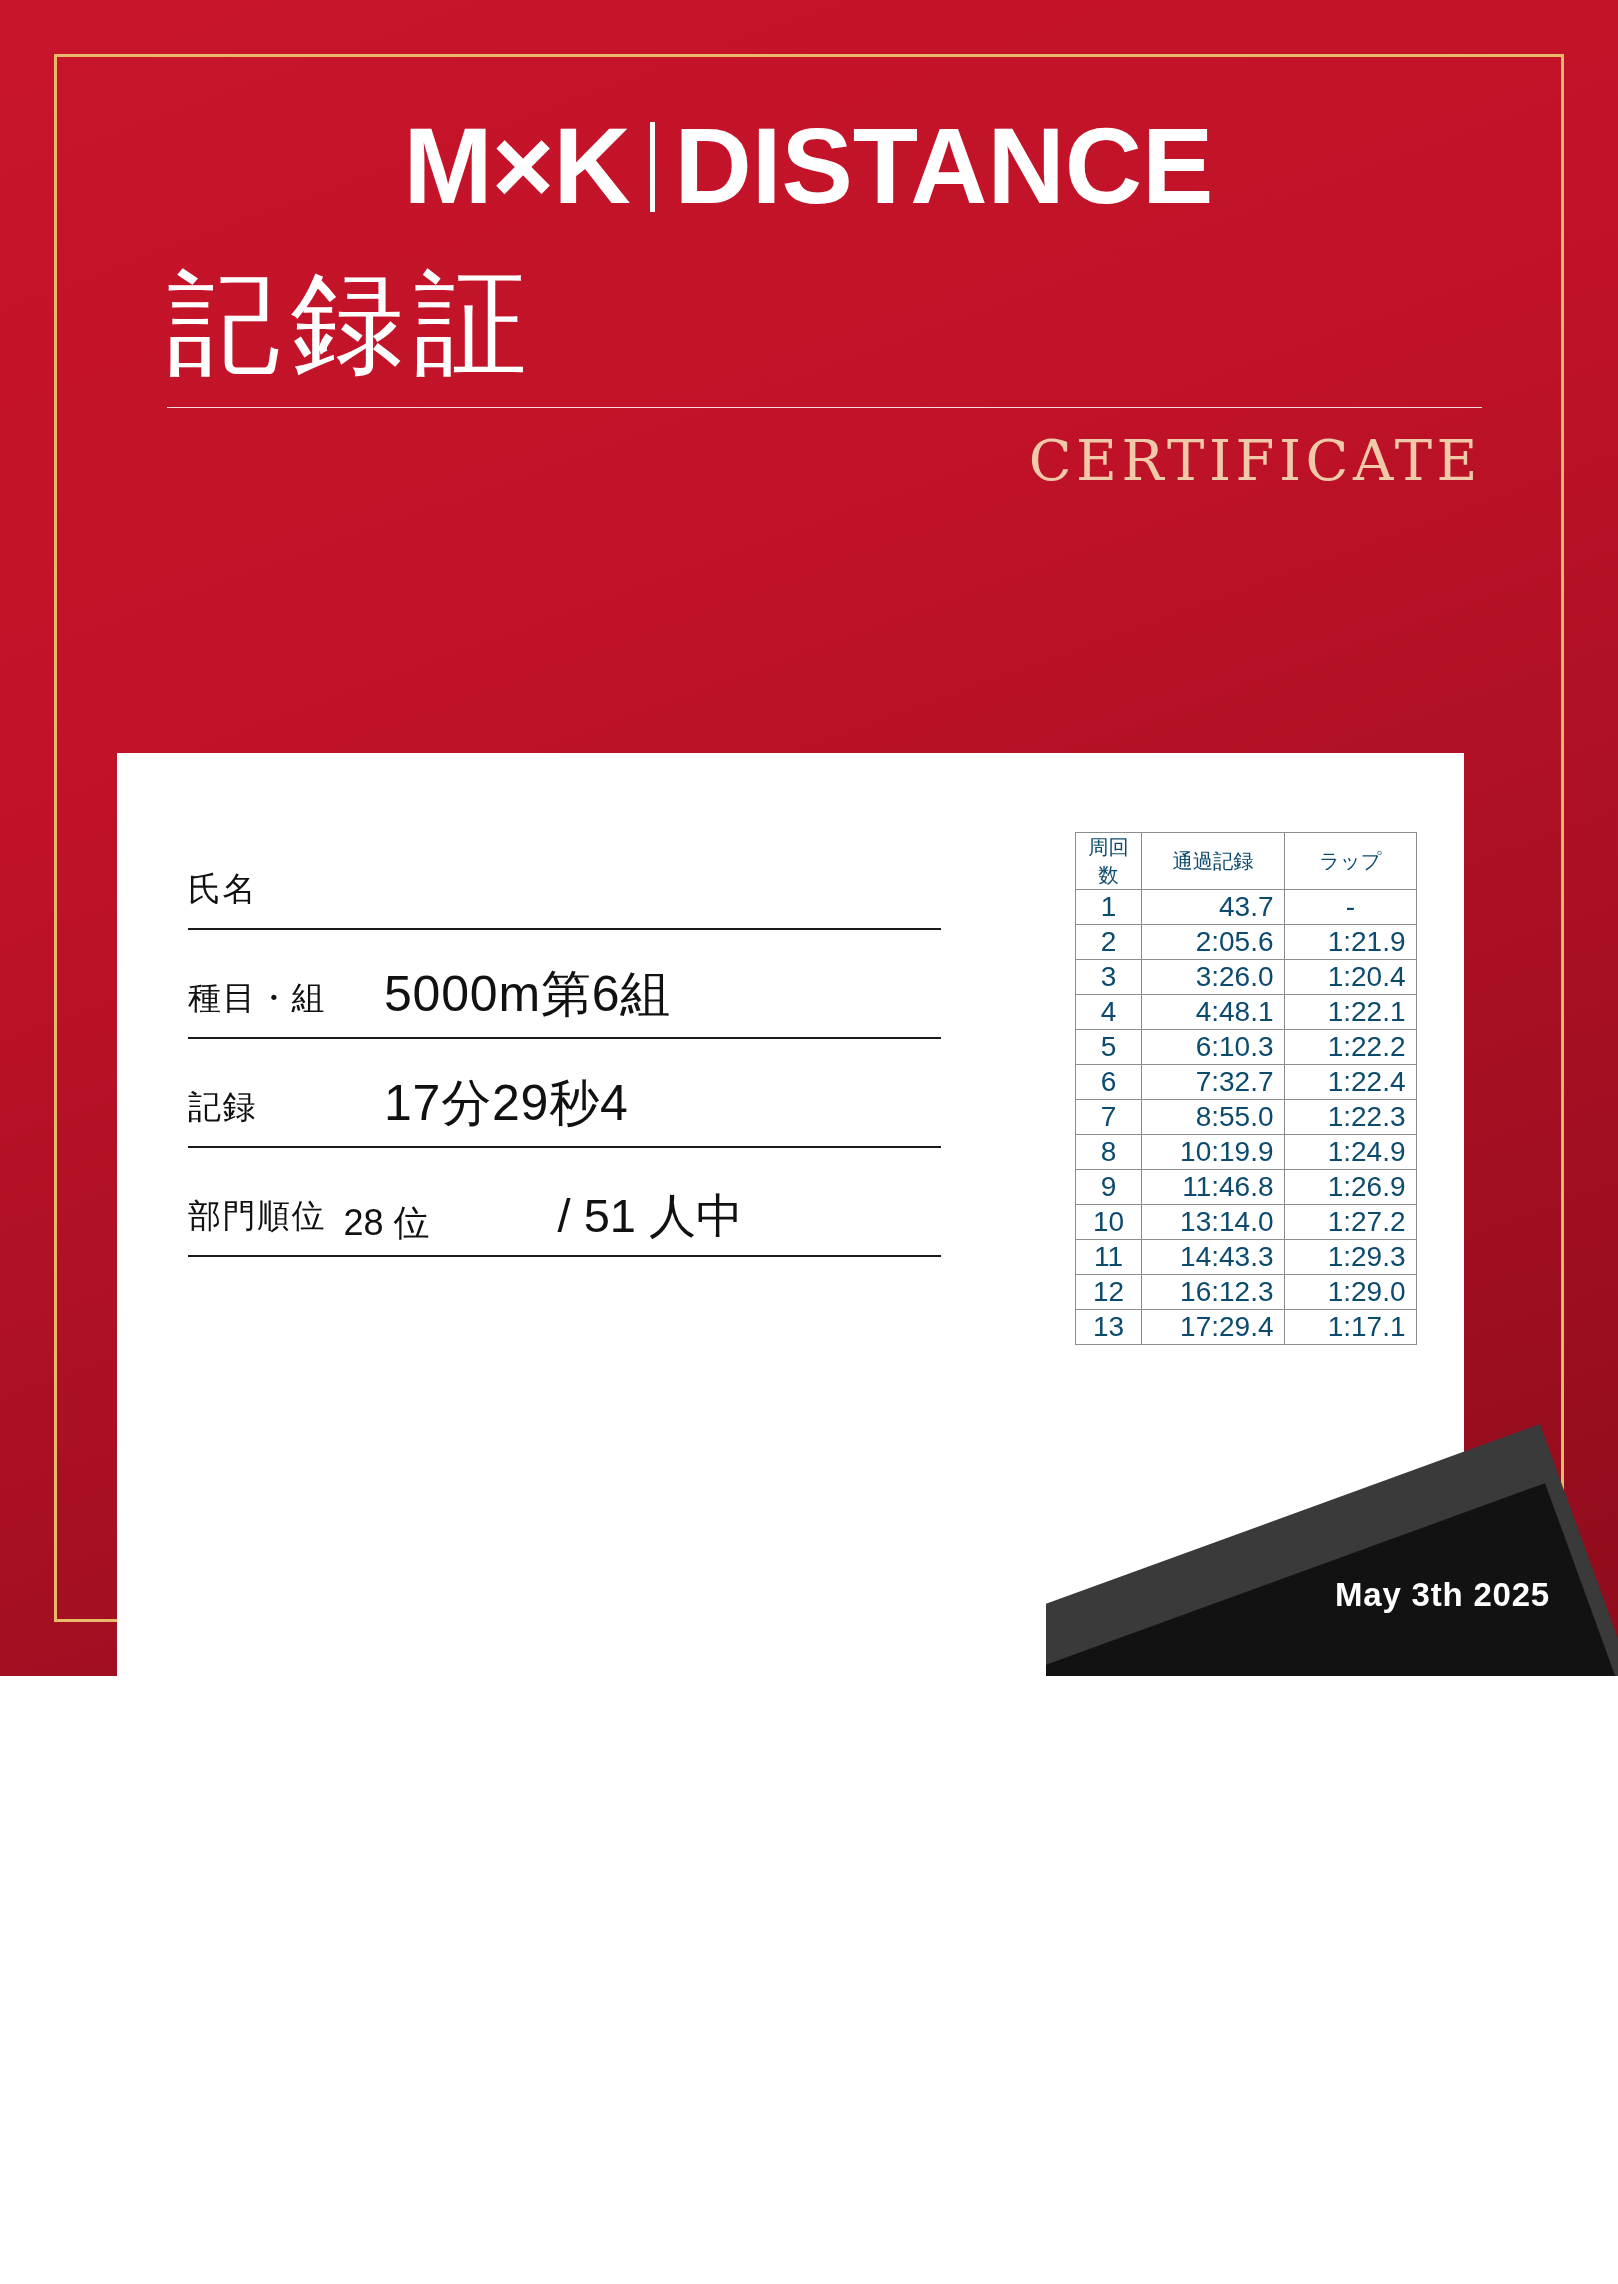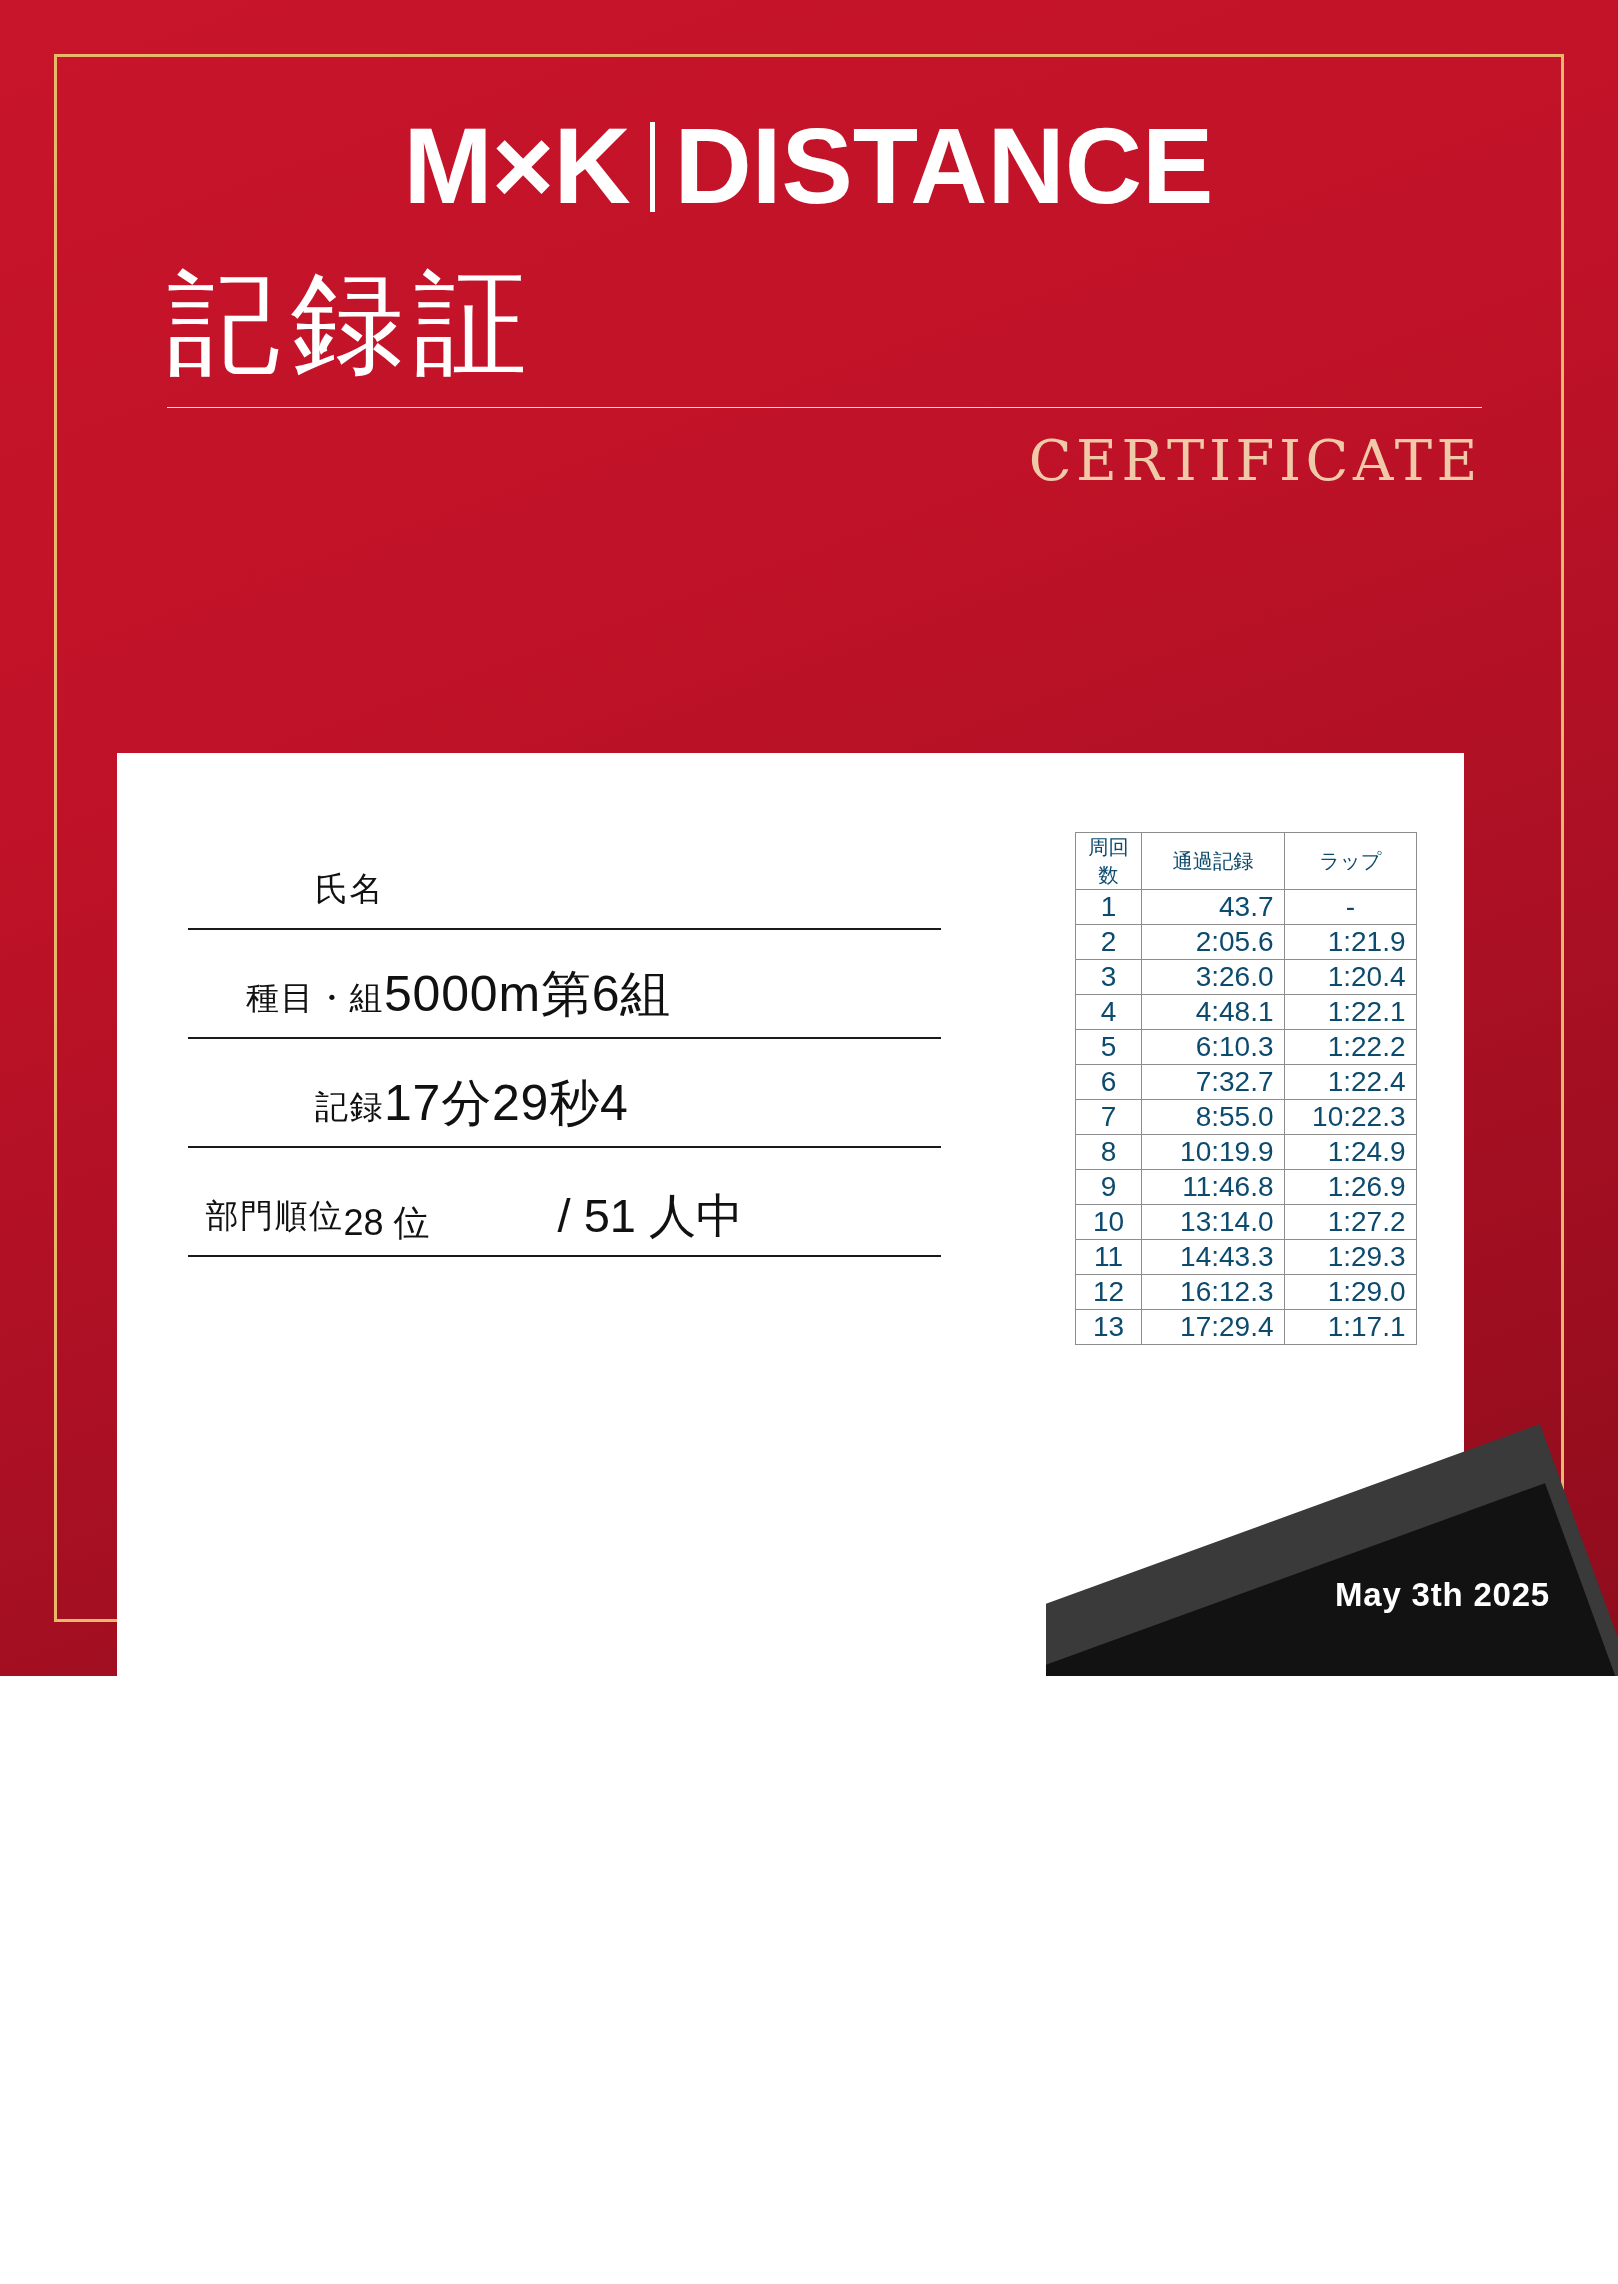--- a/index.html
+++ b/index.html
@@ -116,21 +116,20 @@
     width: 753px;
   }
   .info-row {
     position: relative;
     height: 109px;
     border-bottom: 2.3px solid #1a1a1a;
     display: flex;
     align-items: flex-end;
     padding-bottom: 7.5px;
     box-sizing: border-box;
-    text-align: right;
   }
   .info-label {
     font-size: 33px;
     color: #111111;
     width: 196px;
     padding-bottom: 9px;
     letter-spacing: 1.5px;
     white-space: nowrap;
   }
   .info-value {
@@ -329,21 +328,21 @@
           <td class="lap">1:22.2</td>
         </tr>
         <tr>
           <td class="lapnum">6</td>
           <td class="split">7:32.7</td>
           <td class="lap">1:22.4</td>
         </tr>
         <tr>
           <td class="lapnum">7</td>
           <td class="split">8:55.0</td>
-          <td class="lap">10:22.3</td>
+          <td class="lap">1:22.3</td>
         </tr>
         <tr>
           <td class="lapnum">8</td>
           <td class="split">10:19.9</td>
           <td class="lap">1:24.9</td>
         </tr>
         <tr>
           <td class="lapnum">9</td>
           <td class="split">11:46.8</td>
           <td class="lap">1:26.9</td>

